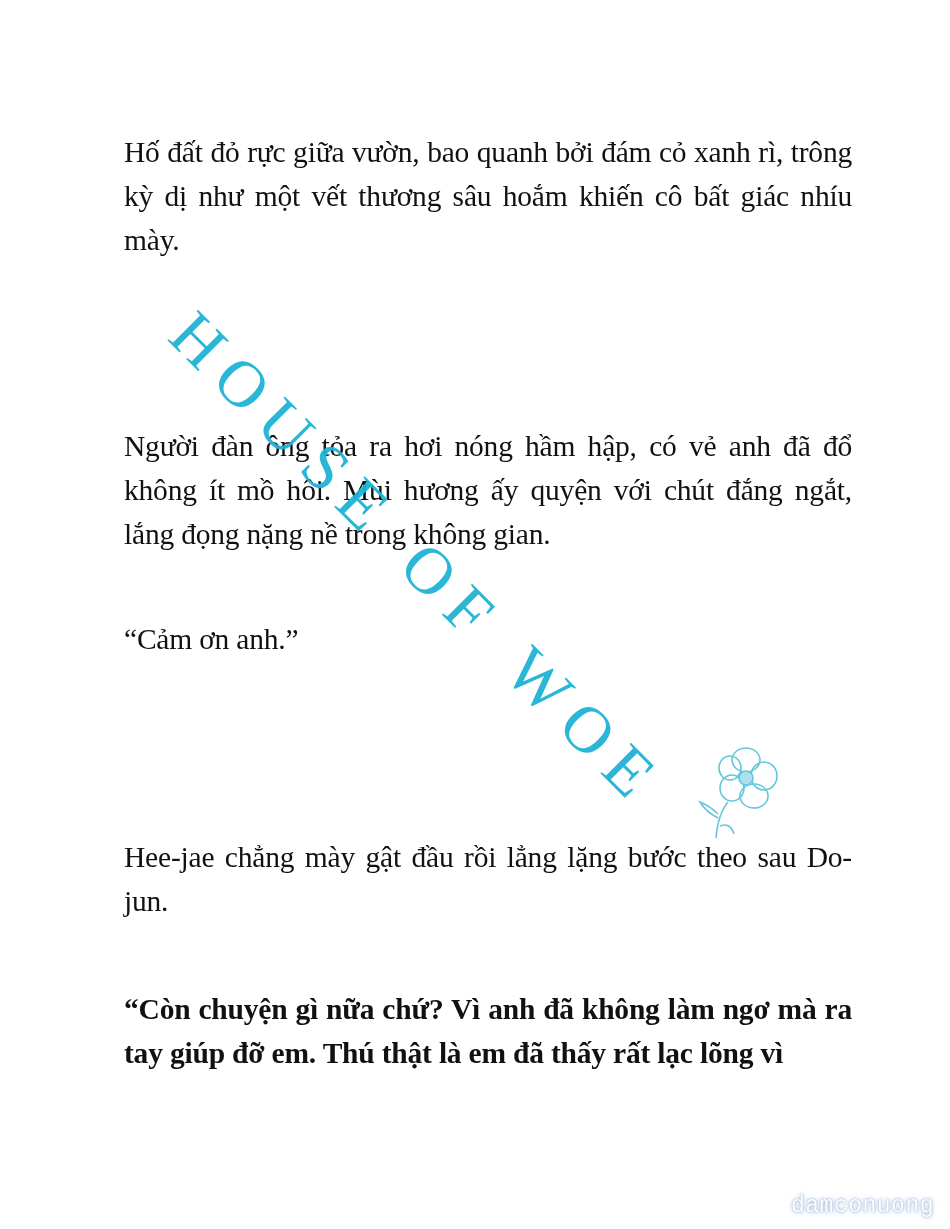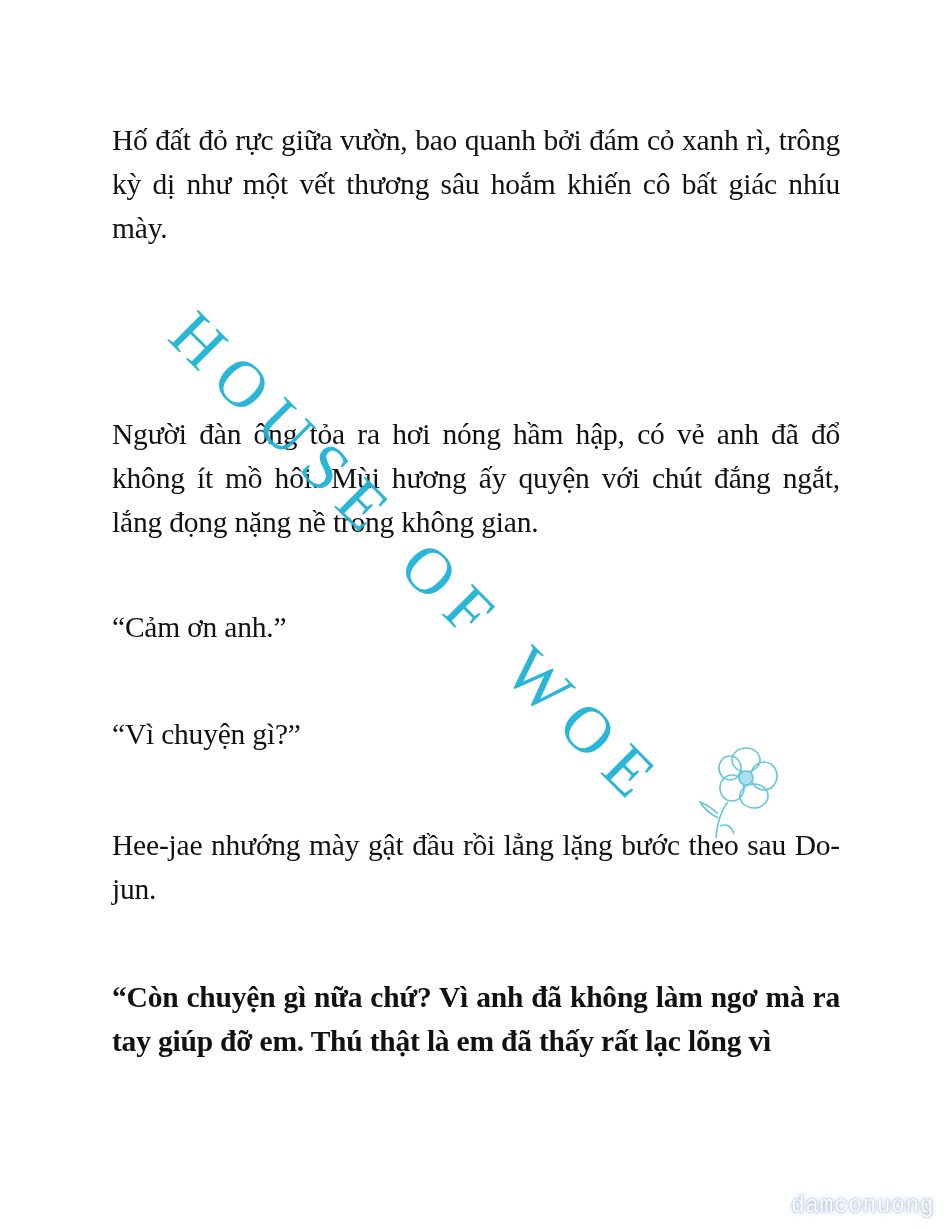--- a/index.html
+++ b/index.html
@@ -6,21 +6,21 @@
   body { width: 950px; height: 1229px; position: relative; overflow: hidden; }
   .page {
     position: absolute; left: 0; top: 0; width: 950px; height: 1229px;
     background: #ffffff;
   }
   .para {
     position: absolute; left: 112px; width: 728px;
     font-family: "Liberation Serif", "DejaVu Serif", serif;
     font-size: 29.5px; line-height: 44px; color: #111111;
     text-align: justify; letter-spacing: -0.2px;
-    margin: 0;
+    margin: 12px;
   }
   .watermark {
     position: absolute; left: 168px; top: 510px;
     transform-origin: 0 0; transform: rotate(45deg);
     font-family: "Liberation Serif", "DejaVu Serif", serif;
     font-size: 66px; letter-spacing: 14px; color: #1fb3d4;
     white-space: nowrap; opacity: 0.95; pointer-events: none;
     line-height: 1;
   }
   .watermark .gap { display: inline-block; width: 36px; }
@@ -36,22 +36,21 @@
   }
 </style>
 </head>
 <body>
 
 <div class="page">
 
   <p class="para" style="top:118px;">Hố đất đỏ rực giữa vườn, bao quanh bởi đám cỏ xanh rì, trông kỳ dị như một vết thương sâu hoắm khiến cô bất giác nhíu mày.</p>
   <p class="para" style="top:412px;">Người đàn ông tỏa ra hơi nóng hầm hập, có vẻ anh đã đổ không ít mồ hôi. Mùi hương ấy quyện với chút đắng ngắt, lắng đọng nặng nề trong không gian.</p>
   <p class="para" style="top:605px;">“Cảm ơn anh.”</p>
-  <p class="para" style="top:712px;">“Vì chuyện gì?”</p>
-  <p class="para" style="top:823px;">Hee-jae nhướng mày gật đầu rồi lẳng lặng bước theo sau Do-jun.</p>
+  <p class="para" style="top:823px;">Hee-jae chẳng mày gật đầu rồi lẳng lặng bước theo sau Do-jun.</p>
   <p class="para" style="top:975px;font-weight:bold;">“Còn chuyện gì nữa chứ? Vì anh đã không làm ngơ mà ra tay giúp đỡ em. Thú thật là em đã thấy rất lạc lõng vì</p>
 
   <div class="watermark" style="top:300px; left:205px;">
     <span>HOUSE</span><span class="gap"></span><span>OF</span><span class="gap"></span><span>WOE</span>
   </div>
 
   <svg class="flower" viewBox="0 0 92 100">
     <g fill="none" stroke="#49bcd8" stroke-width="1.6" opacity="0.85">
       <ellipse cx="58" cy="18" rx="14" ry="12"></ellipse>
       <ellipse cx="76" cy="34" rx="13" ry="14"></ellipse>

